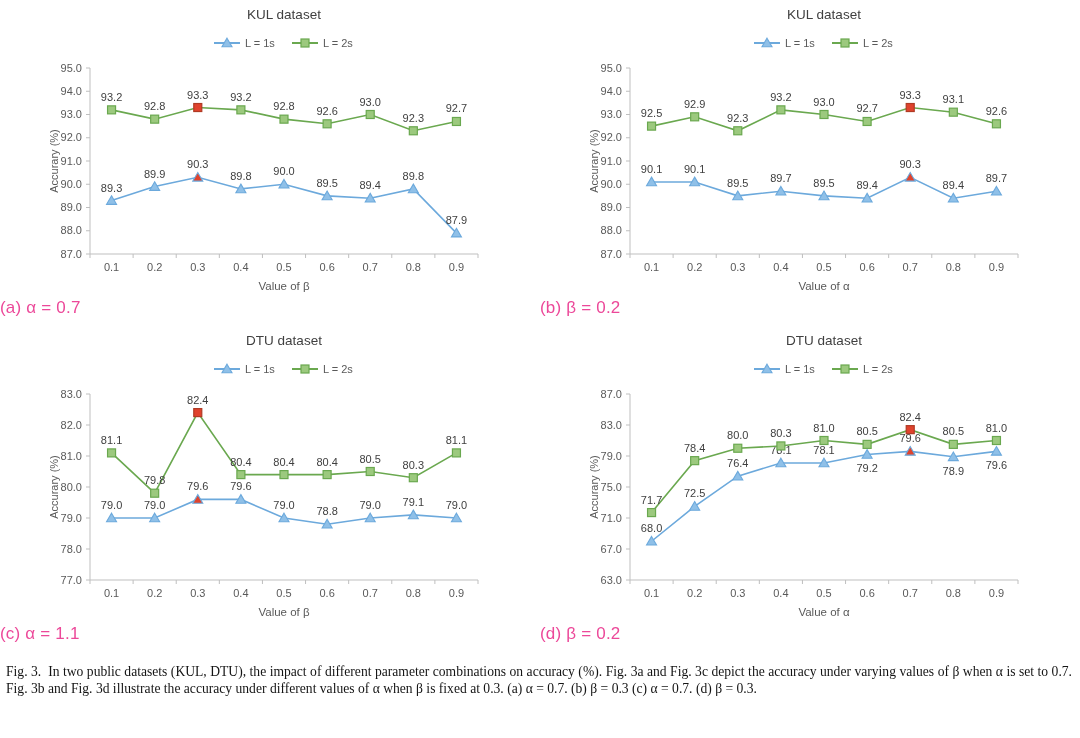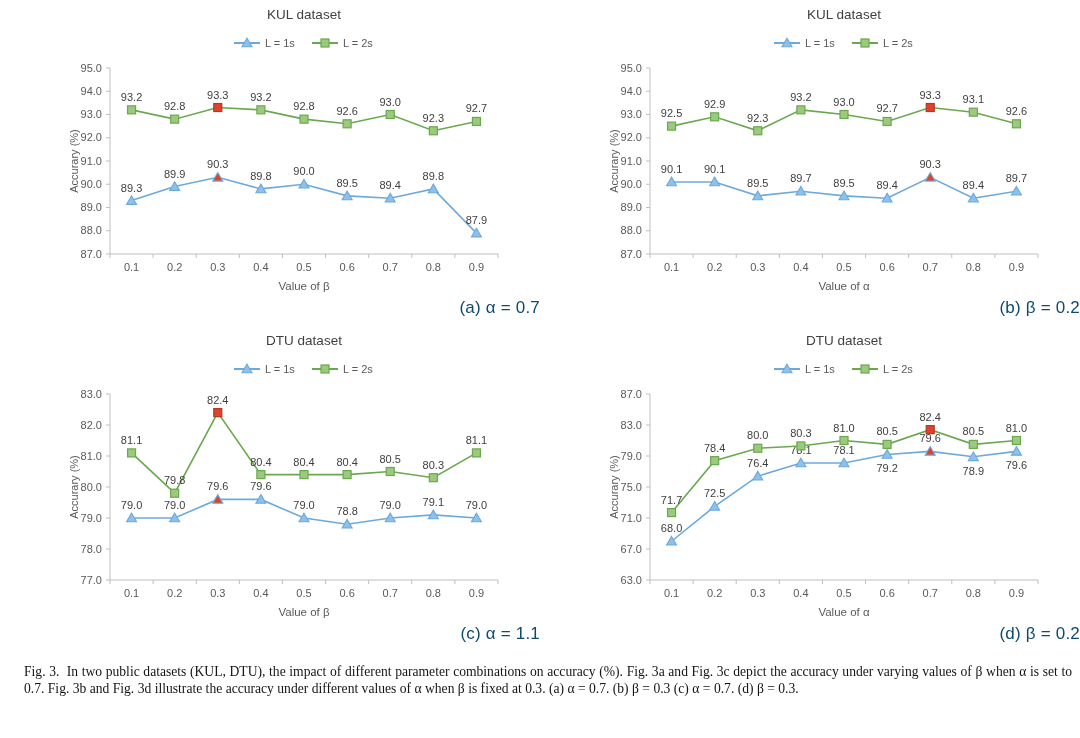--- a/index.html
+++ b/index.html
@@ -1,22 +1,22 @@
 <!DOCTYPE html>
 <html><head>
 <meta charset="utf-8">
 <style>
   html,body{margin:0;padding:0;background:#ffffff;}
   body{width:1080px;height:738px;font-family:"Liberation Sans",sans-serif;overflow:hidden;}
   .figure{padding-top:2px;}
   .charts-grid{display:grid;grid-template-columns:540px 540px;}
-  .chart-cell{display:flex;flex-direction:column;align-items:flex-end;}
+  .chart-cell{display:flex;flex-direction:column;align-items:flex-start;}
   .chart-cell svg{display:block;}
-  .chart-caption{font-size:17px;color:#0c4a6e;margin:0 0 10px 0;text-align:center;letter-spacing:.2px;}
-  .fig-caption{font-family:"Liberation Serif",serif;font-size:13.6px;line-height:1.23;color:#141414;margin:10px 8px 0 24px;text-align:justify;}
+  .chart-caption{font-size:17px;color:#ec4899;margin:0 0 10px 0;text-align:center;letter-spacing:.2px;}
+  .fig-caption{font-family:"Liberation Serif",serif;font-size:13.6px;line-height:1.23;color:#141414;margin:10px 8px 0 6px;text-align:justify;}
 </style>
 </head>
 <body>
 
 <div class="figure">
   <div class="charts-grid">
 
     <div class="chart-cell">
       <svg width="520" height="296" viewBox="0 0 520 296">
           <text x="284" y="17" text-anchor="middle" font-size="13.5" fill="#404040">KUL dataset</text>

